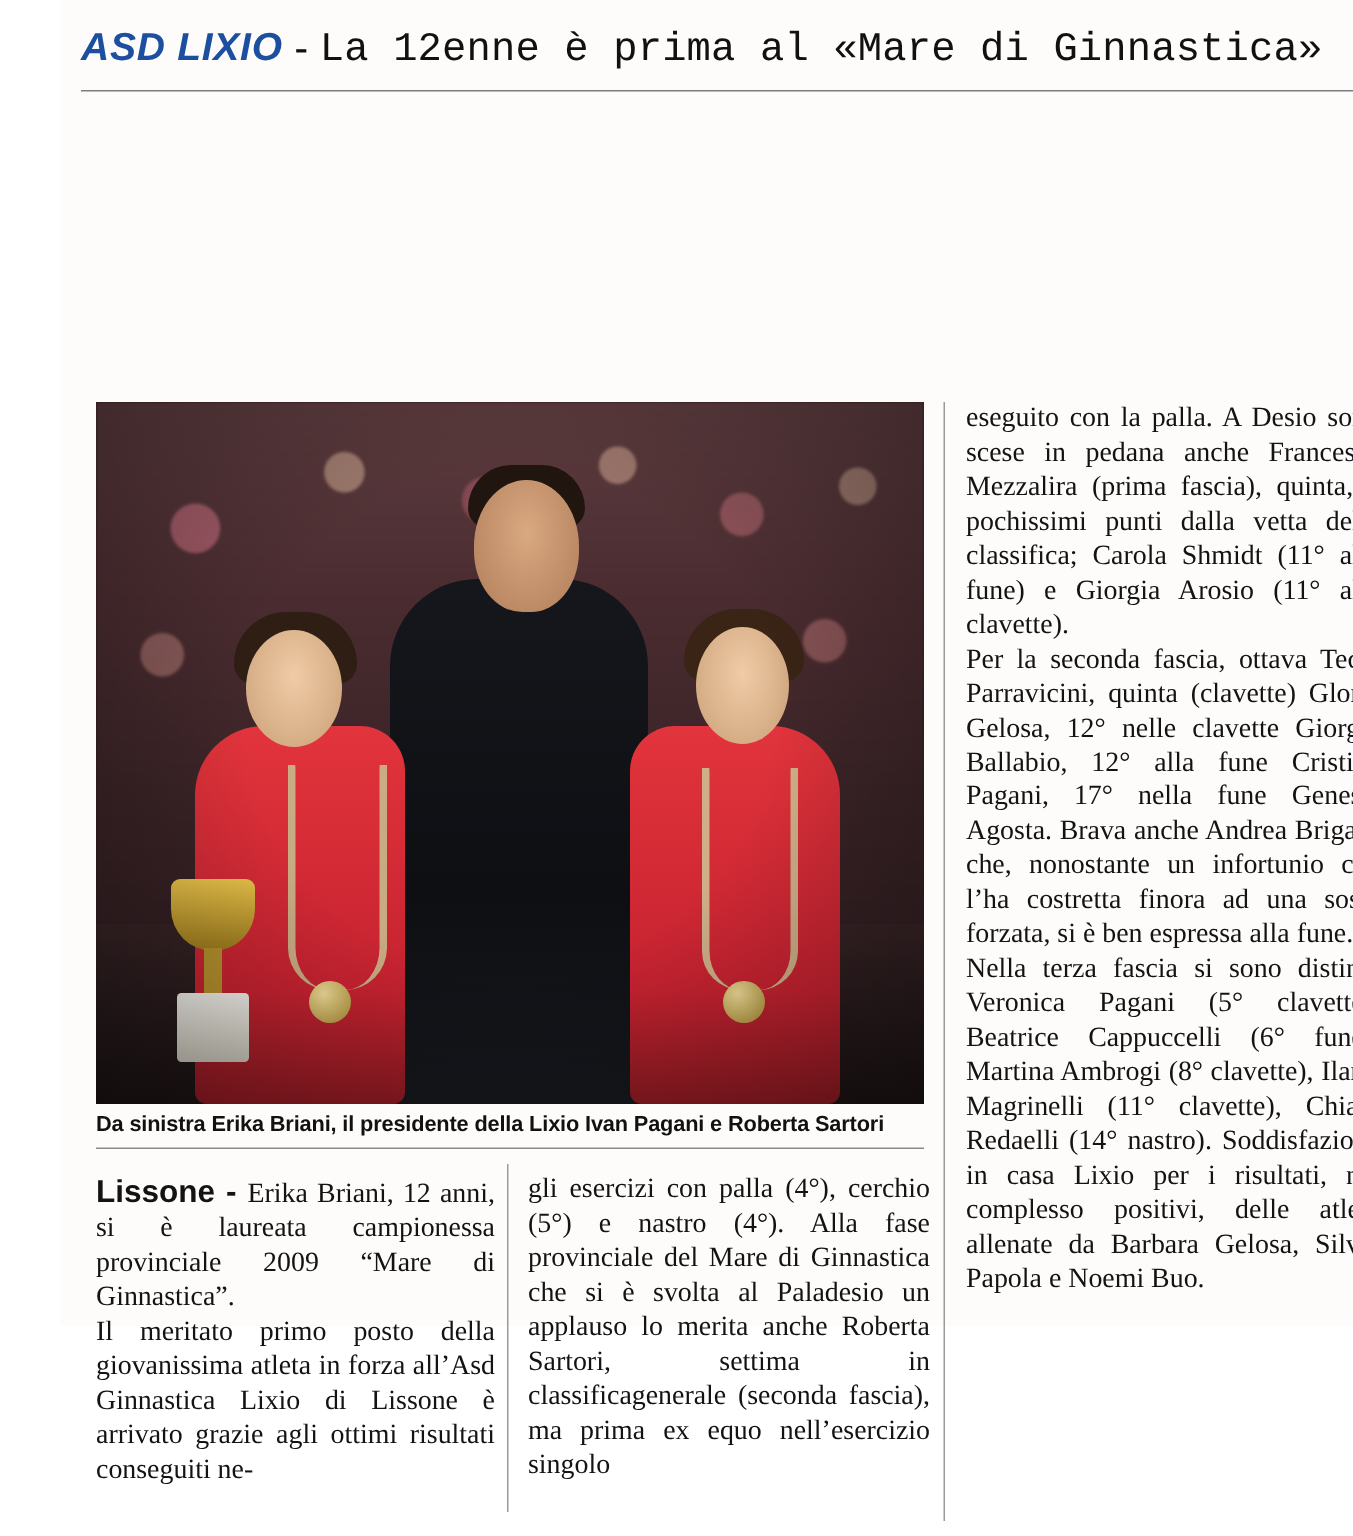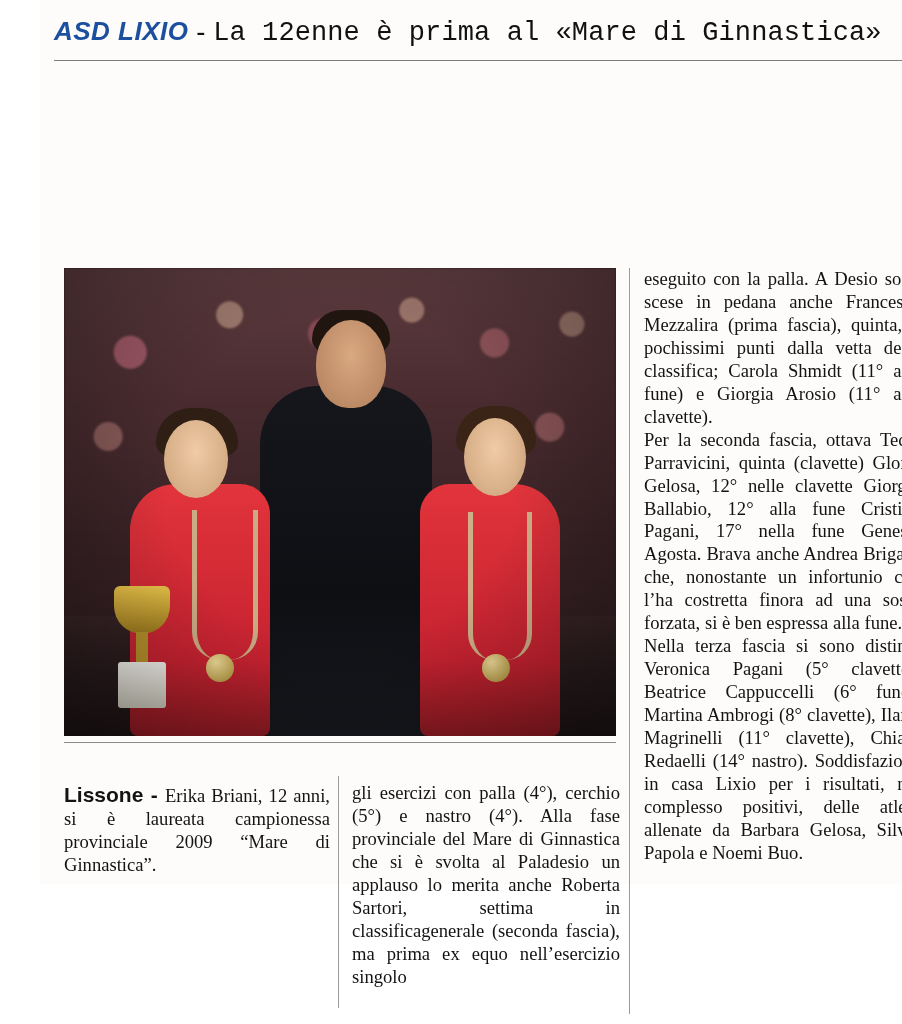--- a/index.html
+++ b/index.html
@@ -367,28 +367,30 @@
         <div class="medal-disc-l"></div>
         <div class="medal-r"></div>
         <div class="medal-disc-r"></div>
         <div class="trophy">
           <div class="cup"></div>
           <div class="stem"></div>
           <div class="base"></div>
         </div>
         <div class="vignette"></div>
       </div>
+      <div class="caption">Da sinistra Erika Briani, il presidente della Lixio Ivan Pagani e Roberta Sartori</div>
       <div class="caption-rule"></div>
     </div>
 
     <div class="sep" style="left:282px; height:232px;"></div>
     <div class="sep" style="left:573px; top:0; height:746px;"></div>
 
     <div class="col col-a">
       <p><span class="lead-place">Lissone - </span><span>Erika Briani, 12 anni, si è laureata campionessa provinciale 2009 “Mare di Ginnastica”.</span></p>
+      <p>Il meritato primo posto della giovanissima atleta in forza all’Asd Ginnastica Lixio di Lissone è arrivato grazie agli ottimi risultati conseguiti ne-</p>
     </div>
 
     <div class="col col-b">
       <p>gli esercizi con palla (4°), cerchio (5°) e nastro (4°). Alla fase provinciale del Mare di Ginnastica che si è svolta al Paladesio un applauso lo merita anche Roberta Sartori, settima in classificagenerale (seconda fascia), ma prima ex equo nell’esercizio singolo</p>
     </div>
 
     <div class="col col-c">
       <p>eseguito con la palla. A Desio sono scese in pedana anche Francesca Mezzalira (prima fascia), quinta, a pochissimi punti dalla vetta della classifica; Carola Shmidt (11° alla fune) e Giorgia Arosio (11° alle clavette).</p>
       <p>Per la seconda fascia, ottava Tecla Parravicini, quinta (clavette) Gloria Gelosa, 12° nelle clavette Giorgia Ballabio, 12° alla fune Cristina Pagani, 17° nella fune Genesis Agosta. Brava anche Andrea Brigatti che, nonostante un infortunio che l’ha costretta finora ad una sosta forzata, si è ben espressa alla fune.</p>
       <p>Nella terza fascia si sono distinte Veronica Pagani (5° clavette), Beatrice Cappuccelli (6° fune), Martina Ambrogi (8° clavette), Ilaria Magrinelli (11° clavette), Chiara Redaelli (14° nastro). Soddisfazione in casa Lixio per i risultati, nel complesso positivi, delle atlete allenate da Barbara Gelosa, Silvia Papola e Noemi Buo.</p>

